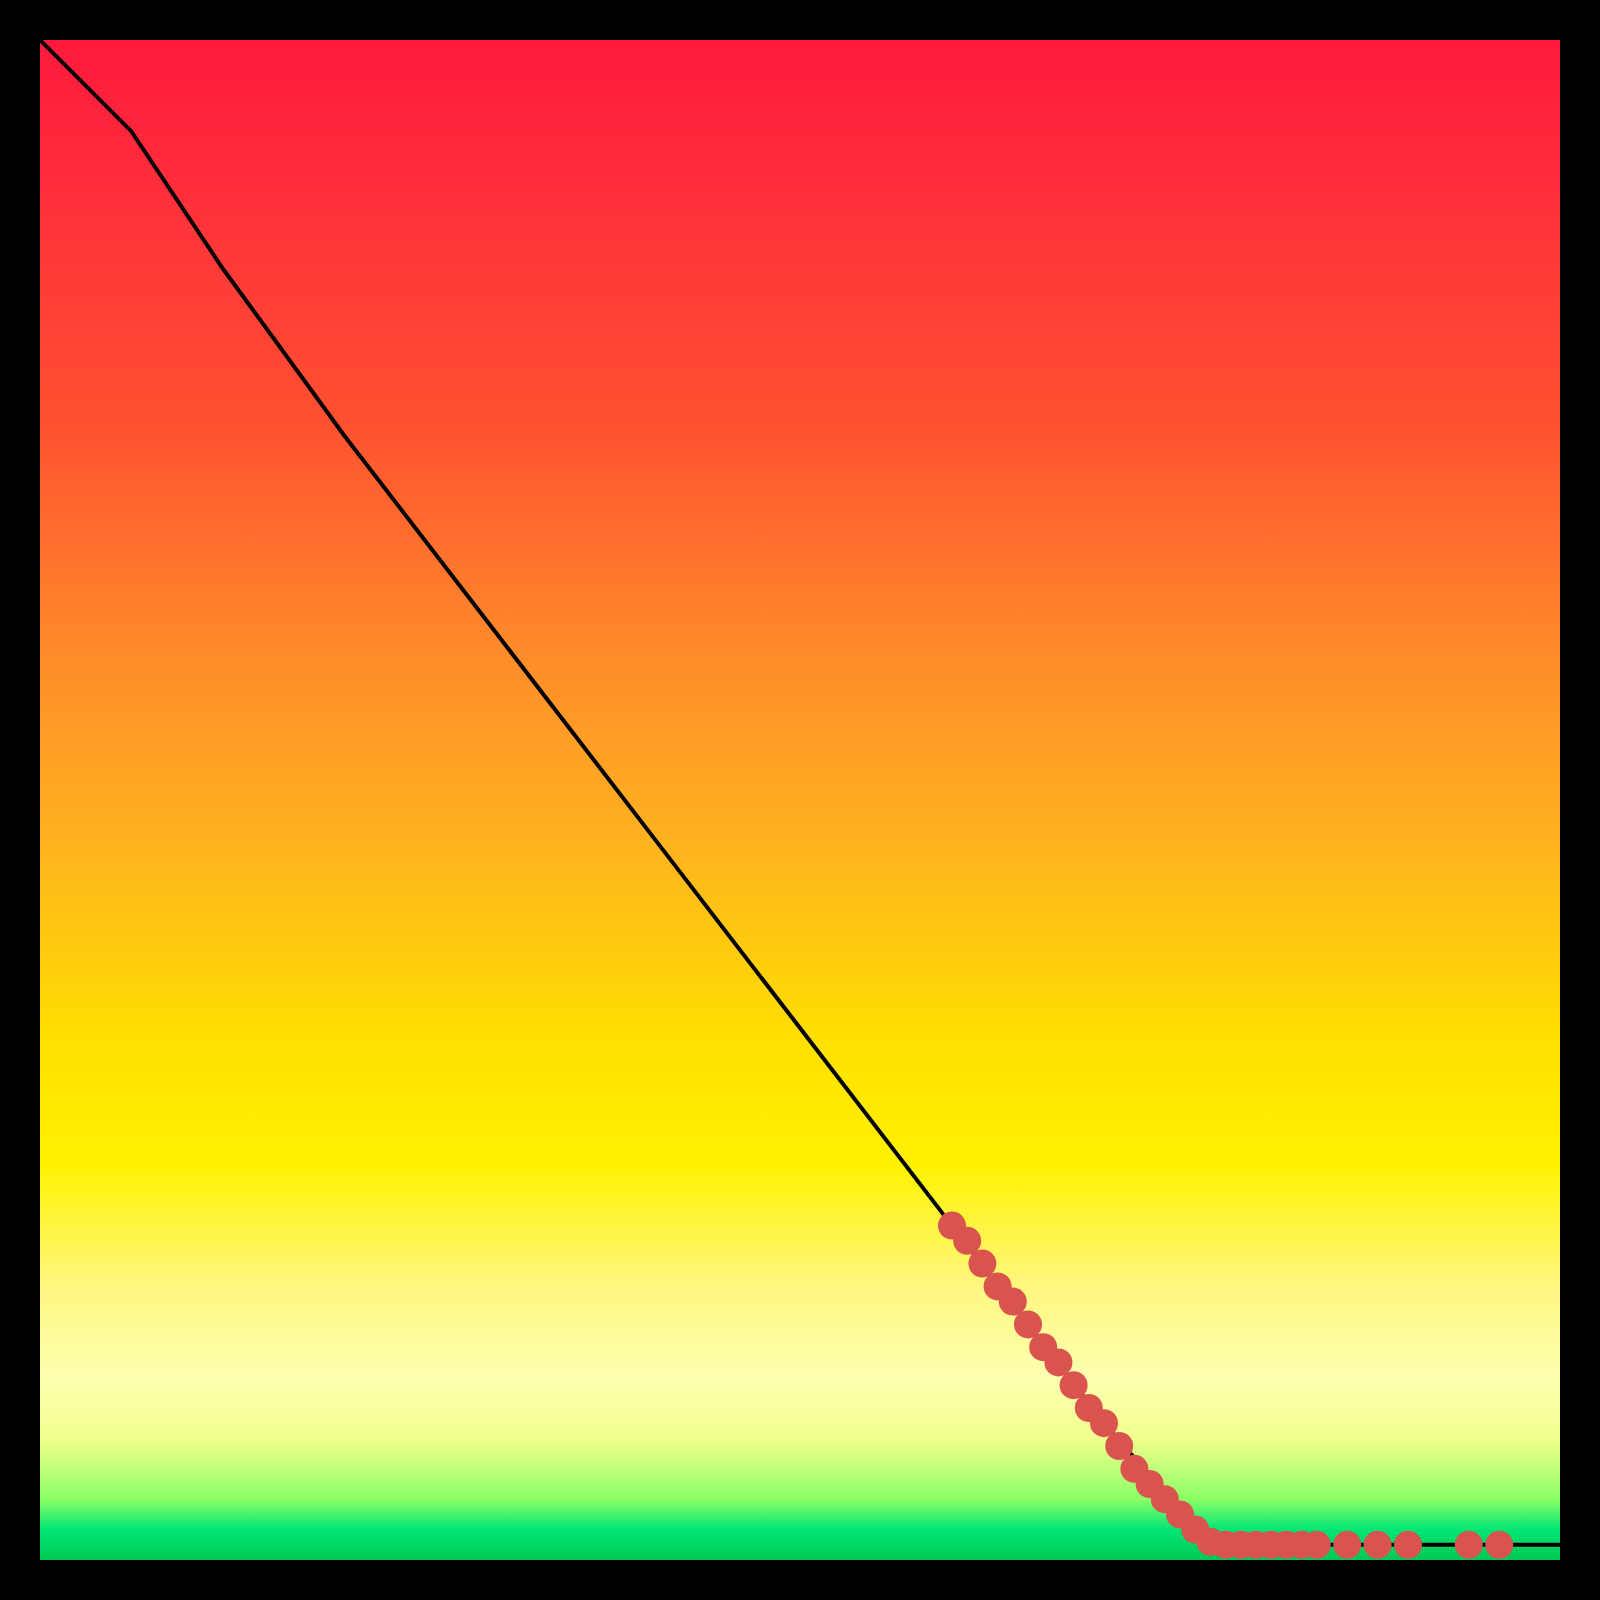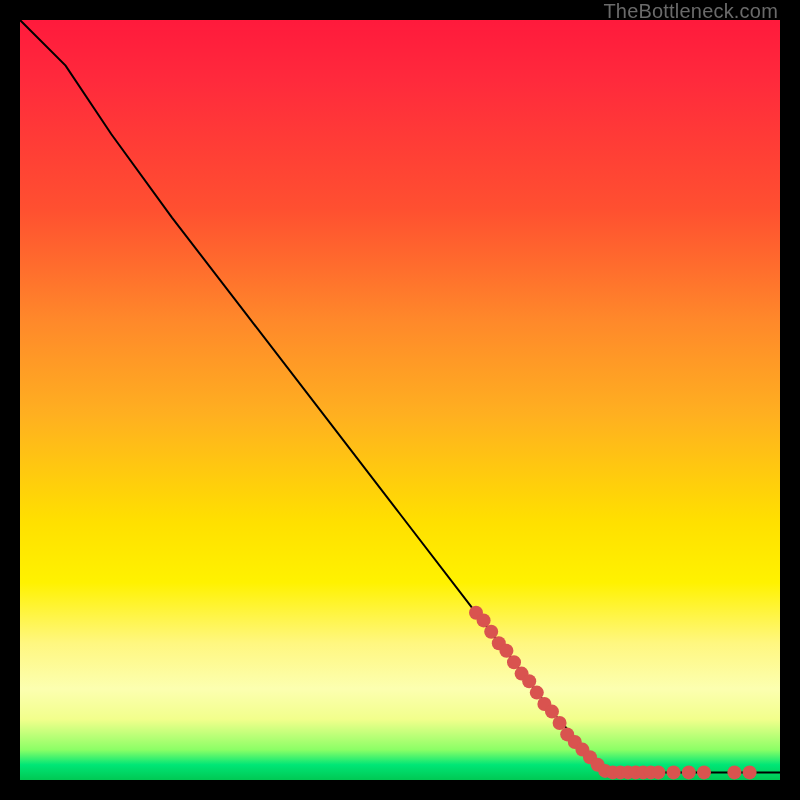--- a/index.html
+++ b/index.html
@@ -57,21 +57,20 @@
     font-size: 20px;
     font-weight: 500;
     letter-spacing: 0.2px;
   }
 </style>
 </head>
 <body>
 
 <div class="frame">
 
-  <div class="watermark">TheBottleneck.com</div>
 
   <div class="plot">
     <svg class="curve" viewBox="0 0 760 760" preserveAspectRatio="none">
       <path id="curve-path" fill="none" stroke="#000" stroke-width="2" d="M0.0 0.0 L45.6 45.6 L91.2 114.0 L152.0 197.6 L228.0 296.4 L304.0 395.2 L380.0 494.0 L456.0 592.8 L532.0 691.6 L585.2 752.4 L760.0 752.4 "></path>
       <g id="dots">
           <circle cx="456.0" cy="592.8" r="7" fill="#d9534f"></circle>
           <circle cx="463.6" cy="600.4" r="7" fill="#d9534f"></circle>
           <circle cx="471.2" cy="611.8" r="7" fill="#d9534f"></circle>
           <circle cx="478.8" cy="623.2" r="7" fill="#d9534f"></circle>
           <circle cx="486.4" cy="630.8" r="7" fill="#d9534f"></circle>

